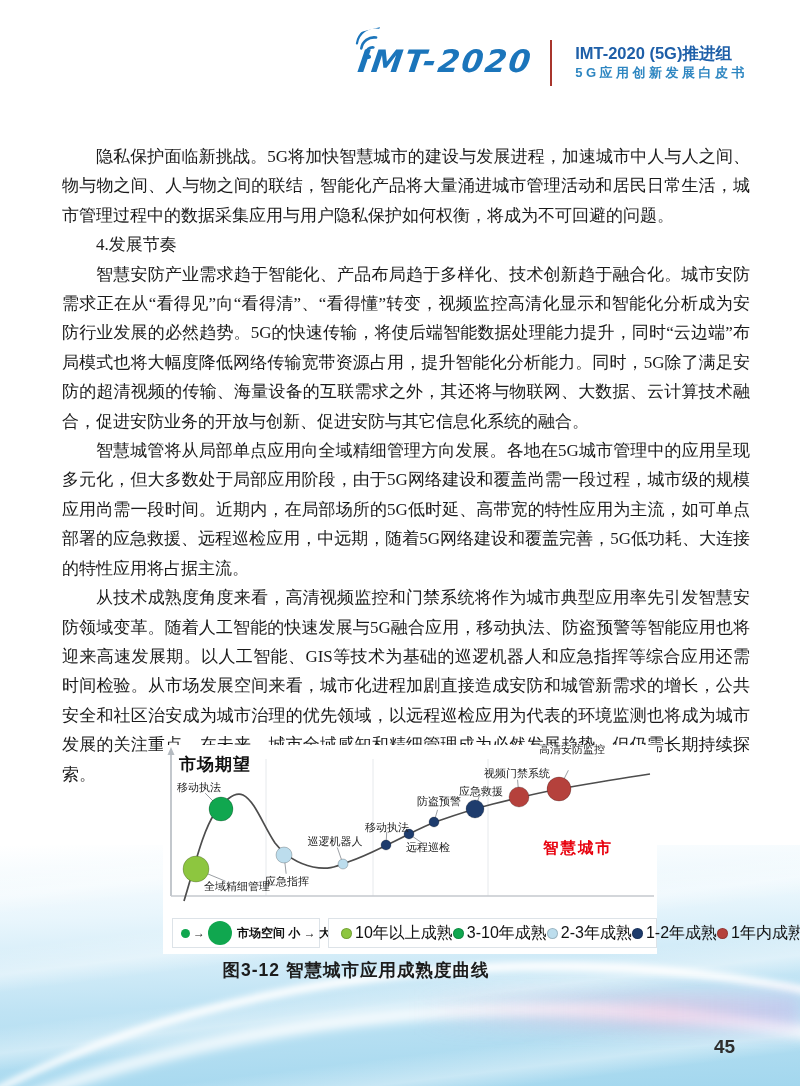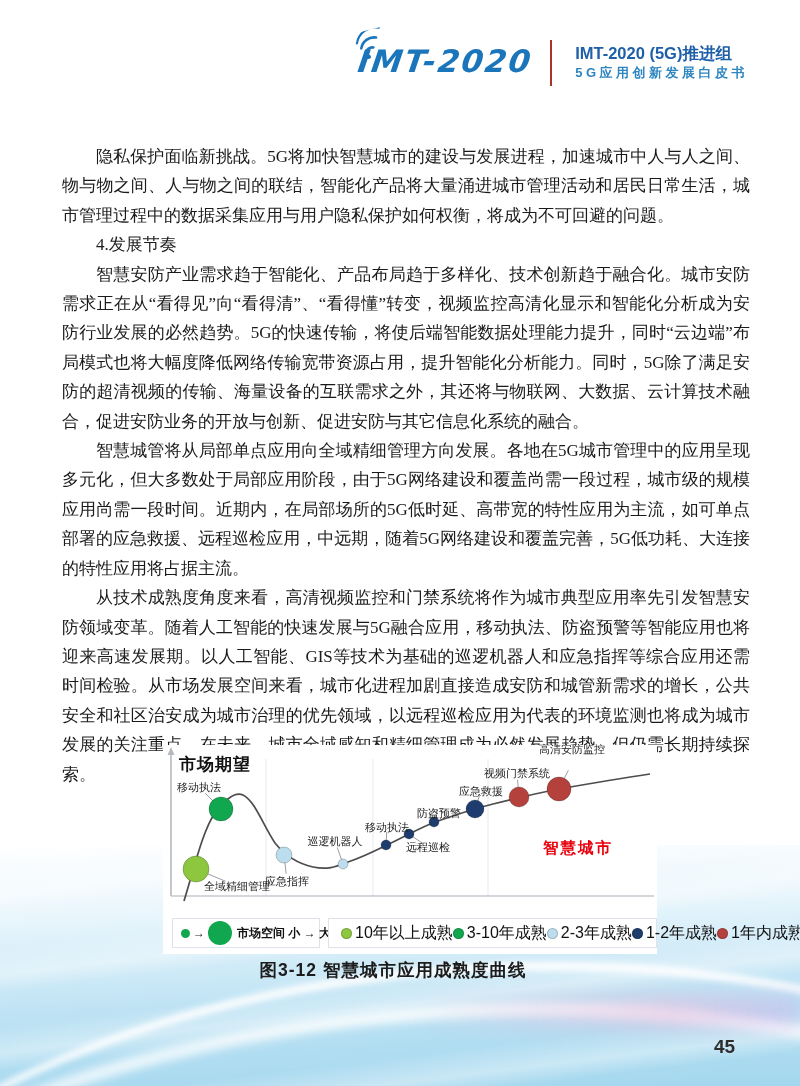--- a/index.html
+++ b/index.html
@@ -62,21 +62,21 @@
   .size-small{width:9px;height:9px;}
   .size-big{width:24px;height:24px;}
   .size-arrow{font-size:12px;margin:0 3px;color:#222;}
   .legend-size-label{font-size:12px;font-weight:bold;margin-left:5px;white-space:nowrap;color:#111;}
   .mat-item{display:flex;align-items:center;gap:3px;}
   .mat-dot{width:11px;height:11px;}
   .mat-label{font-size:16px;font-weight:normal;color:#111;white-space:nowrap;}
 
   
   .caption{position:absolute;left:0;top:958px;width:712px;text-align:center;
-    font-size:17.5px;font-weight:bold;color:#1c1c1c;letter-spacing:1px;margin-left:37px;}
+    font-size:17.5px;font-weight:bold;color:#1c1c1c;letter-spacing:1px;}
   .page-num{position:absolute;left:714px;top:1036px;font-size:19px;font-weight:bold;color:#2e2e2e;}
 </style>
 </head>
 <body>
 
 <div class="page">
 
   <div class="header">
     <div class="logo">
       <span class="wifi">
@@ -154,21 +154,21 @@
       </svg>
       <div class="ylabel">市场期望</div>
       <div class="smart-city" style="color: rgb(232, 0, 13);">智慧城市</div>
       <div id="point-labels">
           <div class="bubble-label" style="left: 74px; top: 141px;">全域精细管理</div>
           <div class="bubble-label" style="left: 36px; top: 42px;">移动执法</div>
           <div class="bubble-label" style="left: 124px; top: 136px;">应急指挥</div>
           <div class="bubble-label" style="left: 172px; top: 96px;">巡逻机器人</div>
           <div class="bubble-label" style="left: 224px; top: 82px;">移动执法</div>
           <div class="bubble-label" style="left: 265px; top: 102px;">远程巡检</div>
-          <div class="bubble-label" style="left: 276px; top: 68px;">防盗预警</div>
+          <div class="bubble-label" style="left: 276px; top: 56px;">防盗预警</div>
           <div class="bubble-label" style="left: 318px; top: 46px;">应急救援</div>
           <div class="bubble-label" style="left: 354px; top: 28px;">视频门禁系统</div>
           <div class="bubble-label" style="left: 409px; top: 4px;">高清安防监控</div>
         </div>
     </div>
 
 
     <div class="legend-row">
       <div class="legend-box legend-size">
         <span class="dot size-small" style="background: rgb(16, 167, 79);"></span>

